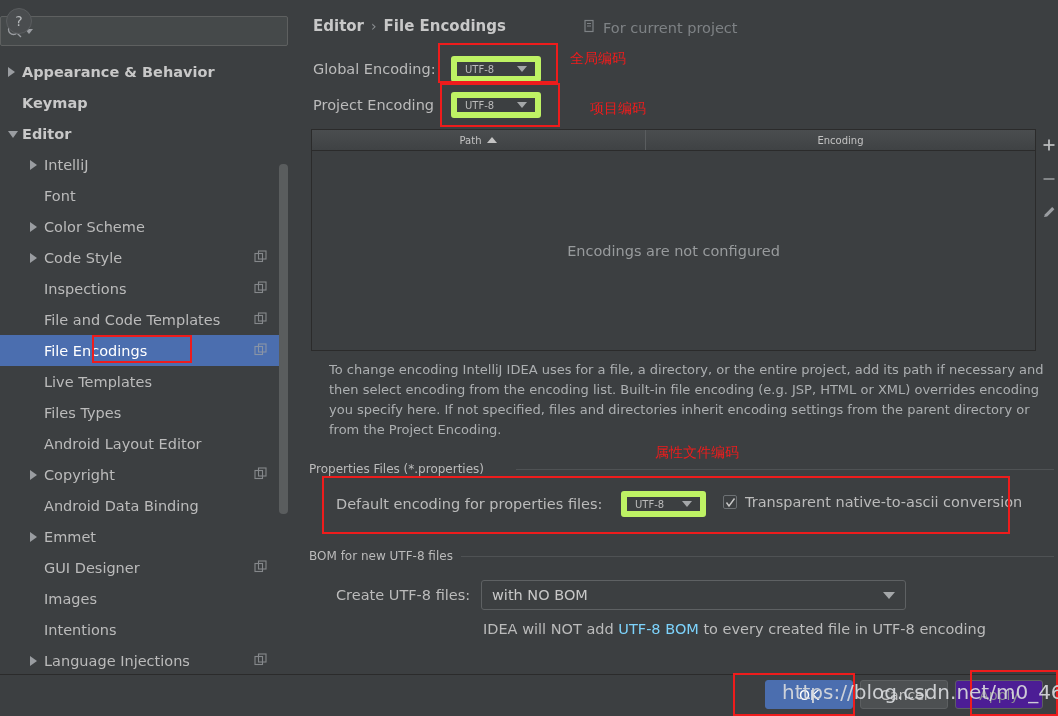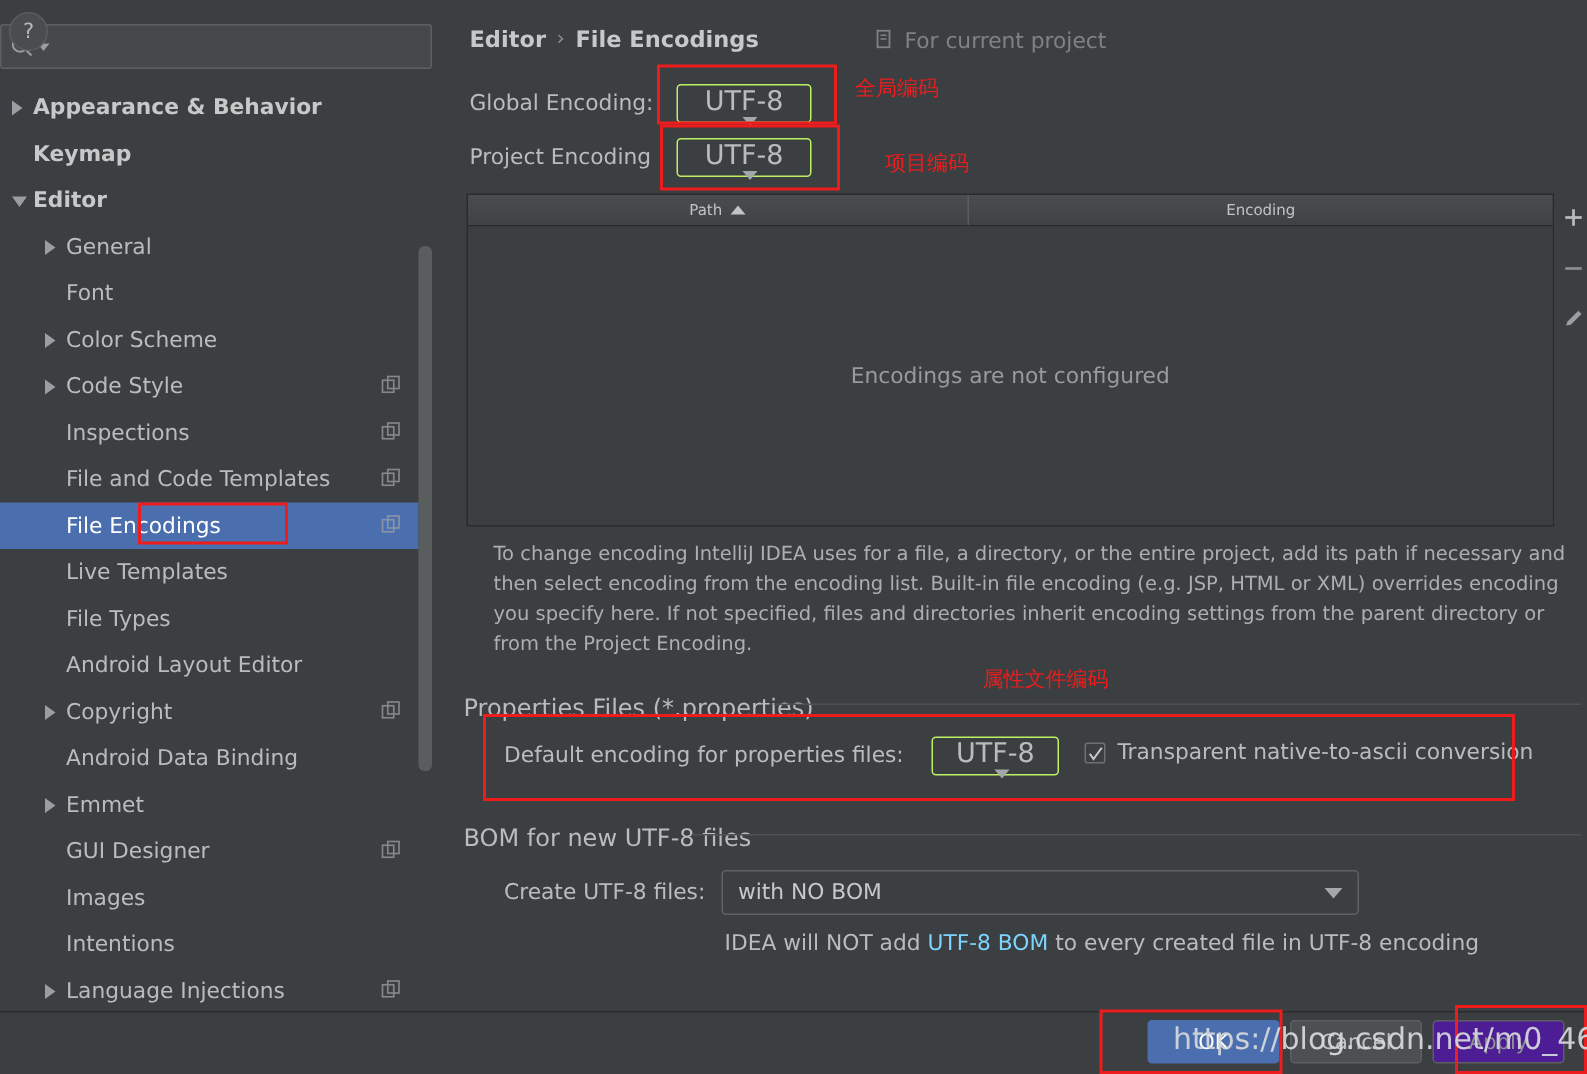--- a/index.html
+++ b/index.html
@@ -72,23 +72,23 @@
   }
   #breadcrumb .sep { color: #8d9194; font-weight: normal; font-size: 14px; }
   #for-project {
     position: absolute; left: 282px; top: 19px;
     color: #7e8285; font-size: 14.5px; display: flex; align-items: center; gap: 6px;
   }
   .lbl {
     position: absolute; color: #bbbbbb; font-size: 14.5px; white-space: nowrap;
   }
   .combo {
-    position: absolute; background: #3c3f41; border: 1px solid #bef264;
+    position: absolute; background: #3c3f41; border: 6px solid #bef264;
     border-radius: 3px; display: flex; align-items: center;
-    color: #bbbbbb; font-size: 18px; padding: 0 8px; height: 26px; flex-direction: column;
+    color: #bbbbbb; font-size: 10px; padding: 0 8px; height: 26px;
   }
   .combo .cval { flex: 1; white-space: nowrap; }
   .combo .carr {
     width: 0; height: 0; border-left: 5px solid transparent;
     border-right: 5px solid transparent; border-top: 6px solid #a4a7a9;
     margin-left: 8px;
   }
 
   
   #enc-table {
@@ -121,21 +121,21 @@
     width: 20px; height: 34px; display: flex; align-items: center; justify-content: center;
   }
 
   #desc {
     position: absolute; left: 28px; top: 360px; width: 718px;
     color: #acafb1; font-size: 13px; line-height: 1.55;
   }
 
   
   .group-title {
-    position: absolute; color: #bbbbbb; font-size: 16px; background: #3c3f41;
+    position: absolute; color: #bbbbbb; font-size: 12px; background: #3c3f41;
     padding-right: 6px;
   }
   .group-line {
     position: absolute; height: 1px; background: #4f5254;
   }
   .checkbox-box {
     width: 14px; height: 14px; border: 1px solid #6d7174; border-radius: 2px;
     background: #3c3f41; display: inline-flex; align-items: center;
     justify-content: center; vertical-align: middle;
   }
@@ -230,21 +230,21 @@
           <div class="tree-row bold">
             <span class="tw" style="margin-left: 8px;">
               <span class="tw-arrow down"></span>
             </span>
             <span class="tree-label">Editor</span>
           </div>
           <div class="tree-row">
             <span class="tw" style="margin-left: 30px;">
               <span class="tw-arrow right"></span>
             </span>
-            <span class="tree-label">General</span>
+            <span class="tree-label">IntelliJ</span>
           </div>
           <div class="tree-row">
             <span class="tw" style="margin-left: 30px;"></span>
             <span class="tree-label">Font</span>
           </div>
           <div class="tree-row">
             <span class="tw" style="margin-left: 30px;">
               <span class="tw-arrow right"></span>
             </span>
             <span class="tree-label">Color Scheme</span>
@@ -282,21 +282,21 @@
                 <rect x="1" y="3.5" width="7.5" height="8" fill="none" stroke="#9ea1a4" stroke-width="1.1"></rect>
                 <rect x="4.5" y="1" width="7.5" height="8" fill="none" stroke="#9ea1a4" stroke-width="1.1"></rect>
               </svg></span>
           </div>
           <div class="tree-row">
             <span class="tw" style="margin-left: 30px;"></span>
             <span class="tree-label">Live Templates</span>
           </div>
           <div class="tree-row">
             <span class="tw" style="margin-left: 30px;"></span>
-            <span class="tree-label">File Types</span>
+            <span class="tree-label">Files Types</span>
           </div>
           <div class="tree-row">
             <span class="tw" style="margin-left: 30px;"></span>
             <span class="tree-label">Android Layout Editor</span>
           </div>
           <div class="tree-row">
             <span class="tw" style="margin-left: 30px;">
               <span class="tw-arrow right"></span>
             </span>
             <span class="tree-label">Copyright</span>

